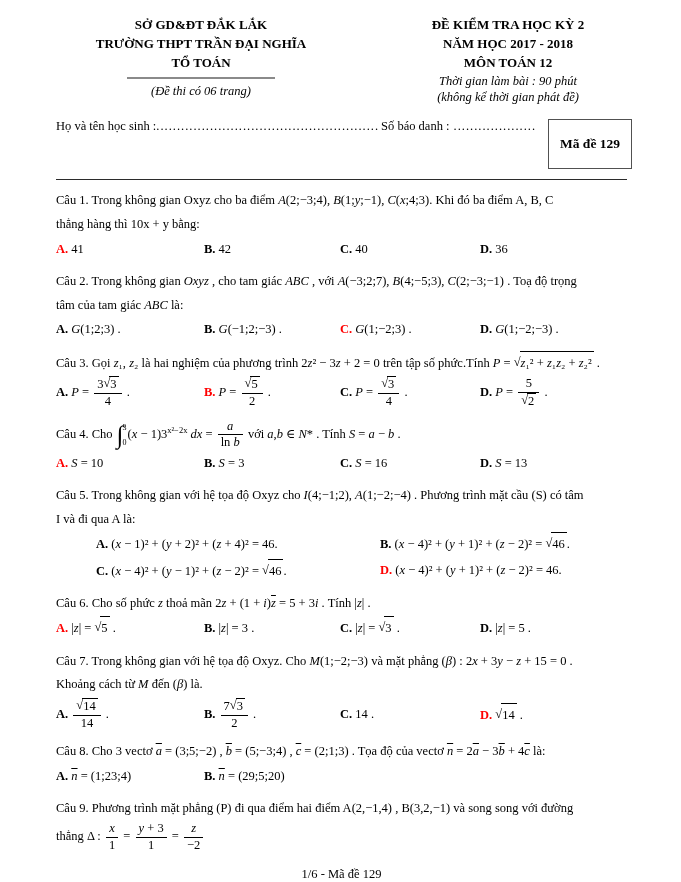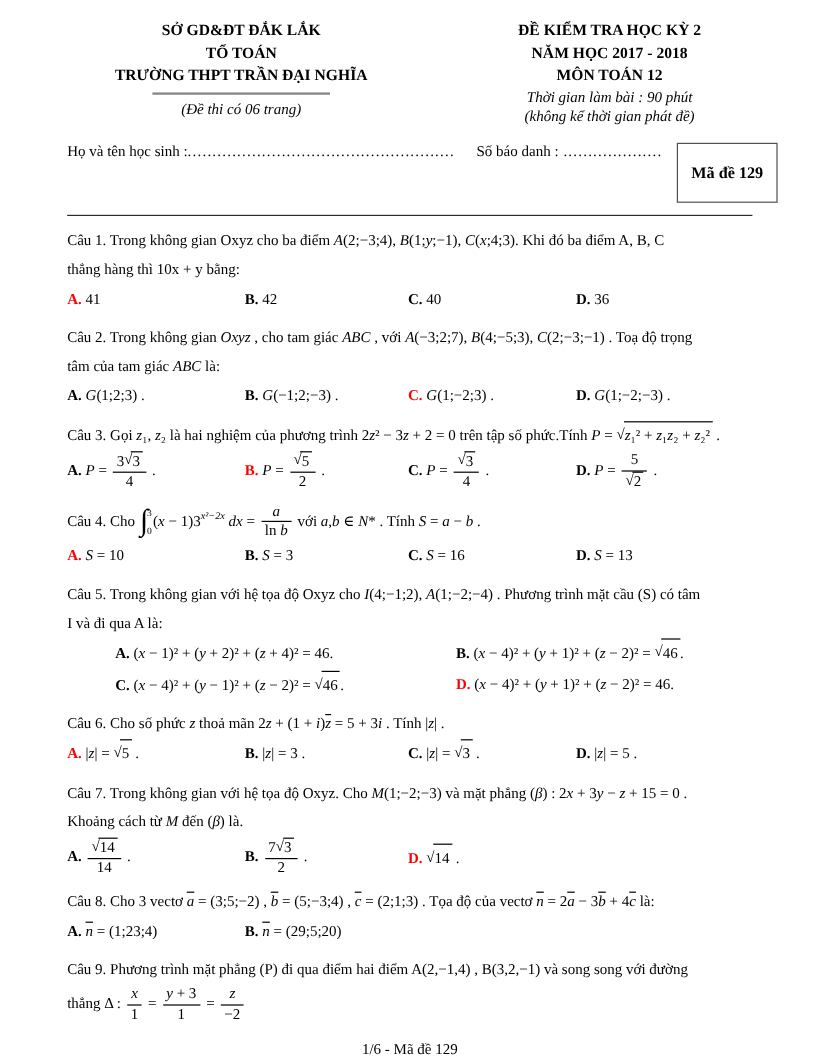--- a/index.html
+++ b/index.html
@@ -25,59 +25,59 @@
   .qlab{font-weight:normal;}
   .opts{display:grid;line-height:1.85;align-items:center;margin-top:1px;}
   .opts4{grid-template-columns:148px 136px 140px auto;}
   .opts2{grid-template-columns:284px auto;row-gap:2px;margin-left:40px;}
   .ok{font-weight:bold;}
   .red{color:#ff0000;}
 
   
   .it{font-style:italic;}
   .ov{font-style:italic;text-decoration:overline;}
-  .sp{font-style:italic;font-size:8.5px;vertical-align:super;line-height:1;}
+  .sp{font-size:8.5px;vertical-align:super;line-height:1;}
   .sq{white-space:nowrap;display:inline-block;}
   .rad{display:inline-block;transform:translateY(-1px);}
   .sqv{display:inline-block;border-top:1.1px solid #000;padding:0 2px 0 1px;margin-left:-1px;text-align:center;}
   .fr{display:inline-block;vertical-align:middle;text-align:center;margin:0 2px;line-height:1.25;}
   .fn{display:block;padding:0 3px;}
   .fd{display:block;border-top:1.1px solid #000;padding:0 3px;}
   .intg{display:inline-flex;align-items:center;vertical-align:middle;margin:0 1px;}
   .isym{font-size:25px;line-height:1;}
   .ilim{display:inline-flex;flex-direction:column;justify-content:space-between;height:30px;font-size:8px;margin-left:-1px;font-style:normal;}
 
   .footer{text-align:center;margin-top:14px;font-size:12.5px;}
 </style>
 </head>
 <body>
 
 <div class="page">
 
   <div class="hdr">
     <div class="hcol-left">
       <div>SỞ GD&amp;ĐT ĐẮK LẮK</div>
+      <div>TRƯỜNG THPT TRẦN ĐẠI NGHĨA</div>
       <div>TỔ TOÁN</div>
-      <div>TRƯỜNG THPT TRẦN ĐẠI NGHĨA</div>
       <hr class="hl-rule">
       <div class="note-italic">(Đề thi có 06 trang)</div>
     </div>
     <div class="hcol-right">
       <div>ĐỀ KIỂM TRA HỌC KỲ 2</div>
       <div>NĂM HỌC 2017 - 2018</div>
       <div>MÔN TOÁN 12</div>
       <div class="note-italic">Thời gian làm bài : 90 phút</div>
       <div class="note-italic">(không kể thời gian phát đề)</div>
     </div>
   </div>
 
   <div class="stud">
     <span>Họ và tên học sinh :</span>
       <span class="dots">......................................................</span>
-    <span style="margin-left:18px">Số báo danh :</span>
+    <span style="margin-left:2px">Số báo danh :</span>
     <span class="dots" style="margin-left:4px">....................</span>
     <span class="codebox">Mã đề 129</span>
   </div>
 
   <hr class="divider">
 
   <main>
       <div class="q">
         <div class="stem"><span class="qlab">Câu 1.</span> Trong không gian Oxyz cho ba điểm <span class="it">A</span>(2;−3;4), <span class="it">B</span>(1;<span class="it">y</span>;−1), <span class="it">C</span>(<span class="it">x</span>;4;3). Khi đó ba điểm A, B, C<br>thẳng hàng thì 10x + y bằng:</div>
         <div class="opts opts4">
@@ -136,20 +136,21 @@
           <span class="opt"><span class="ok">B.</span> |<span class="it">z</span>| = 3 .</span>
           <span class="opt"><span class="ok">C.</span> |<span class="it">z</span>| = <span class="sq"><span class="rad">√</span><span class="sqv">3</span></span> .</span>
           <span class="opt"><span class="ok">D.</span> |<span class="it">z</span>| = 5 .</span>
         </div>
       </div>
       <div class="q">
         <div class="stem"><span class="qlab">Câu 7.</span> Trong không gian với hệ tọa độ Oxyz. Cho <span class="it">M</span>(1;−2;−3) và mặt phẳng (<span class="it">β</span>) : 2<span class="it">x</span> + 3<span class="it">y</span> − <span class="it">z</span> + 15 = 0 .<br>Khoảng cách từ <span class="it">M</span> đến (<span class="it">β</span>) là.</div>
         <div class="opts opts4">
           <span class="opt"><span class="ok">A.</span> <span class="fr"><span class="fn"><span class="sq"><span class="rad">√</span><span class="sqv">14</span></span></span><span class="fd">14</span></span> .</span>
           <span class="opt"><span class="ok">B.</span> <span class="fr"><span class="fn">7<span class="sq"><span class="rad">√</span><span class="sqv">3</span></span></span><span class="fd">2</span></span> .</span>
+          <span class="opt"><span class="ok">C.</span> 14 .</span>
           <span class="opt"><span class="ok red">D.</span> <span class="sq"><span class="rad">√</span><span class="sqv">14</span></span> .</span>
         </div>
       </div>
       <div class="q">
         <div class="stem"><span class="qlab">Câu 8.</span> Cho 3 vectơ <span class="ov">a</span> = (3;5;−2) , <span class="ov">b</span> = (5;−3;4) , <span class="ov">c</span> = (2;1;3) . Tọa độ của vectơ <span class="ov">n</span> = 2<span class="ov">a</span> − 3<span class="ov">b</span> + 4<span class="ov">c</span> là:</div>
         <div class="opts opts4">
           <span class="opt"><span class="ok">A.</span> <span class="ov">n</span> = (1;23;4)</span>
           <span class="opt"><span class="ok">B.</span> <span class="ov">n</span> = (29;5;20)</span>
         </div>
       </div>

